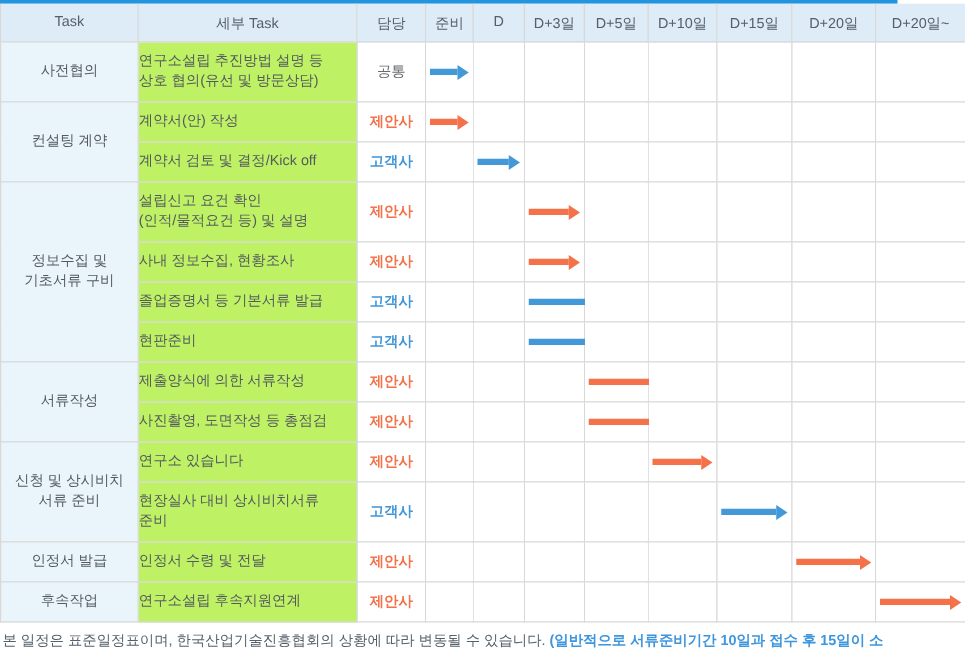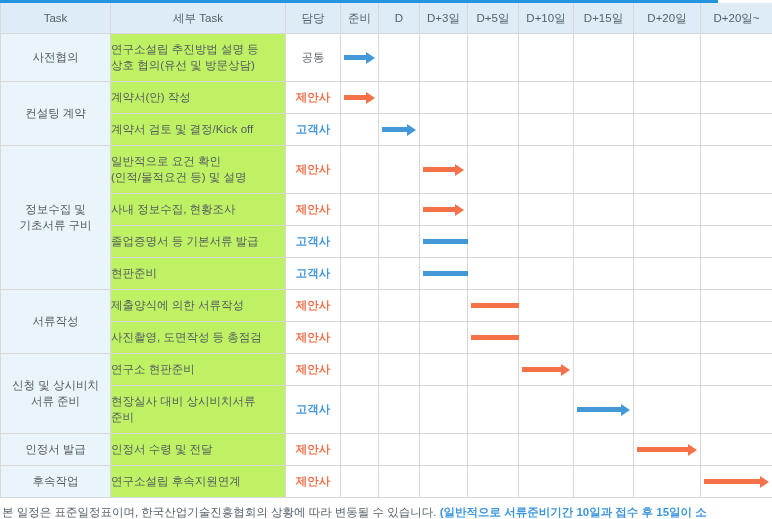--- a/index.html
+++ b/index.html
@@ -99,21 +99,21 @@
           <td class="tl"></td>
           <td class="tl"></td>
           <td class="tl"></td>
           <td class="tl"></td>
           <td class="tl"></td>
           <td class="tl"></td>
         </tr>
         <tr style="height: 48px;">
           <td class="task" rowspan="4">정보수집 및
 기초서류 구비</td>
-          <td class="subtask">일반적으로 요건 확인
+          <td class="subtask">설립신고 요건 확인
 (인적/물적요건 등) 및 설명</td>
           <td class="owner orange">제안사</td>
           <td class="tl"></td>
           <td class="tl"></td>
           <td class="tl">
             <div class="arrow orange" style="width: 32px;"></div>
           </td>
           <td class="tl"></td>
           <td class="tl"></td>
           <td class="tl"></td>
@@ -187,21 +187,21 @@
             <div class="arrow orange" style="width: 90px;"></div>
           </td>
           <td class="tl"></td>
           <td class="tl"></td>
           <td class="tl"></td>
           <td class="tl"></td>
         </tr>
         <tr style="height: 32px;">
           <td class="task" rowspan="2">신청 및 상시비치
 서류 준비</td>
-          <td class="subtask">연구소 현판준비</td>
+          <td class="subtask">연구소 있습니다</td>
           <td class="owner orange">제안사</td>
           <td class="tl"></td>
           <td class="tl"></td>
           <td class="tl"></td>
           <td class="tl"></td>
           <td class="tl">
             <div class="arrow orange" style="width: 39px;"></div>
           </td>
           <td class="tl"></td>
           <td class="tl"></td>

